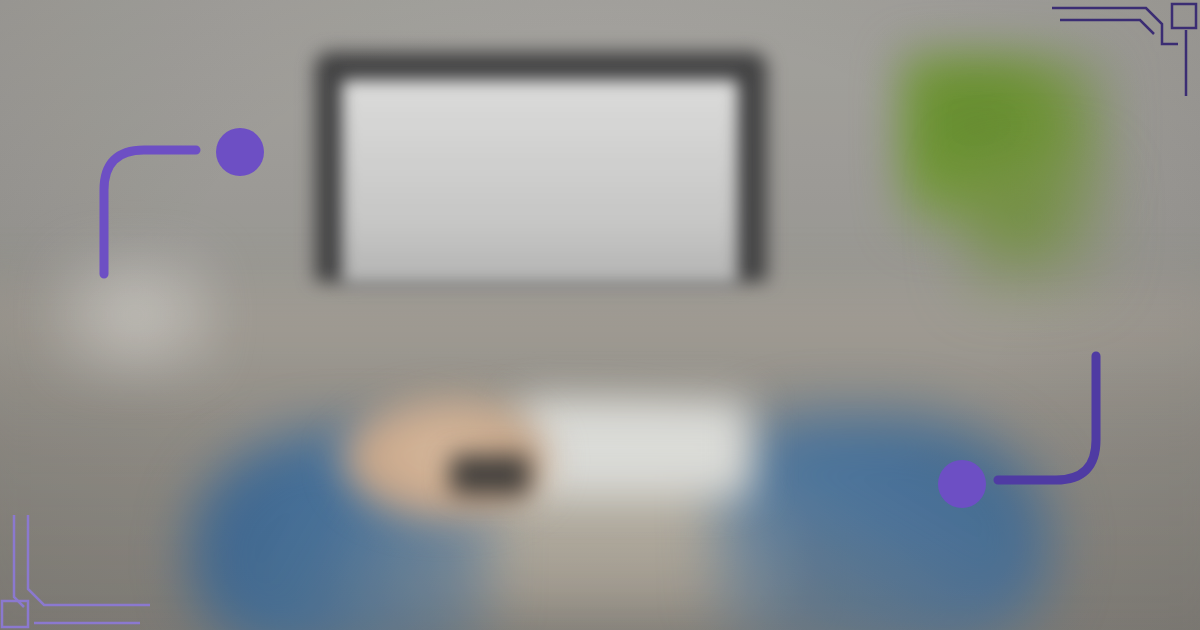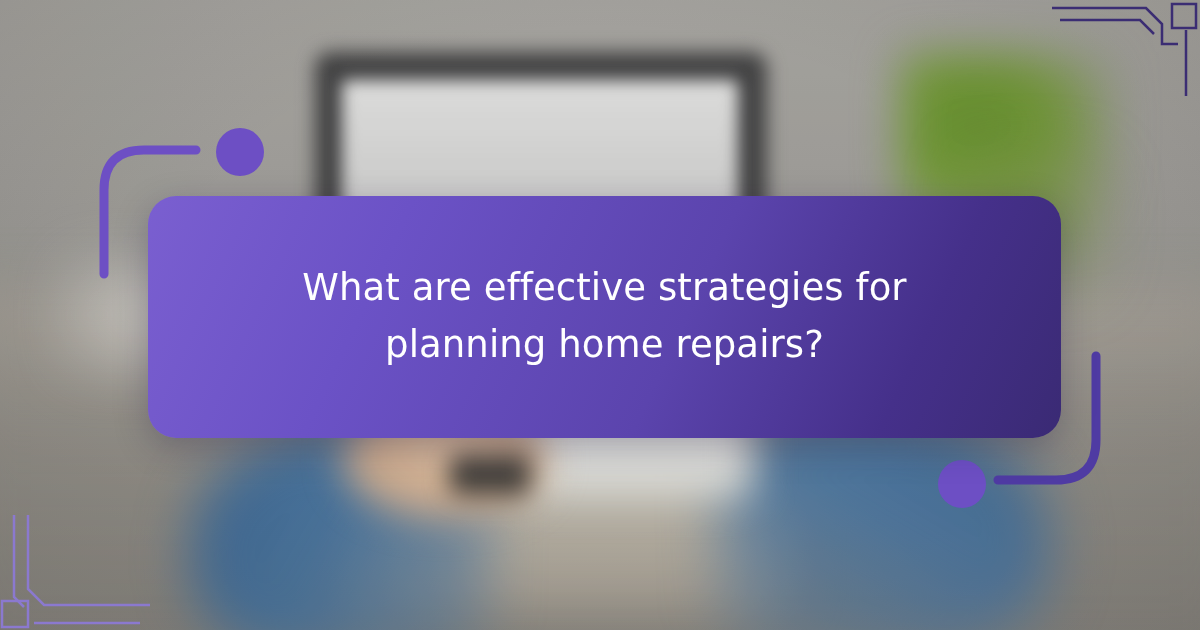--- a/index.html
+++ b/index.html
@@ -228,17 +228,14 @@
     <path d="M 8 136 L 8 52 Q 8 12 48 12 L 100 12" fill="none" stroke="#6d4fc4" stroke-width="9" stroke-linecap="round"></path>
   </svg>
 
   <svg class="elbow elbow-br" viewBox="0 0 115 145">
     <path d="M 106 8 L 106 92 Q 106 132 66 132 L 8 132" fill="none" stroke="#4f3ba3" stroke-width="9" stroke-linecap="round"></path>
   </svg>
 
   <div class="dot dot-tl"></div>
   <div class="dot dot-br"></div>
 
-  <div class="card">
-    <h1 class="card-title">What are effective strategies for planning home repairs?</h1>
-  </div>
 
 </div>
 
 </body></html>

